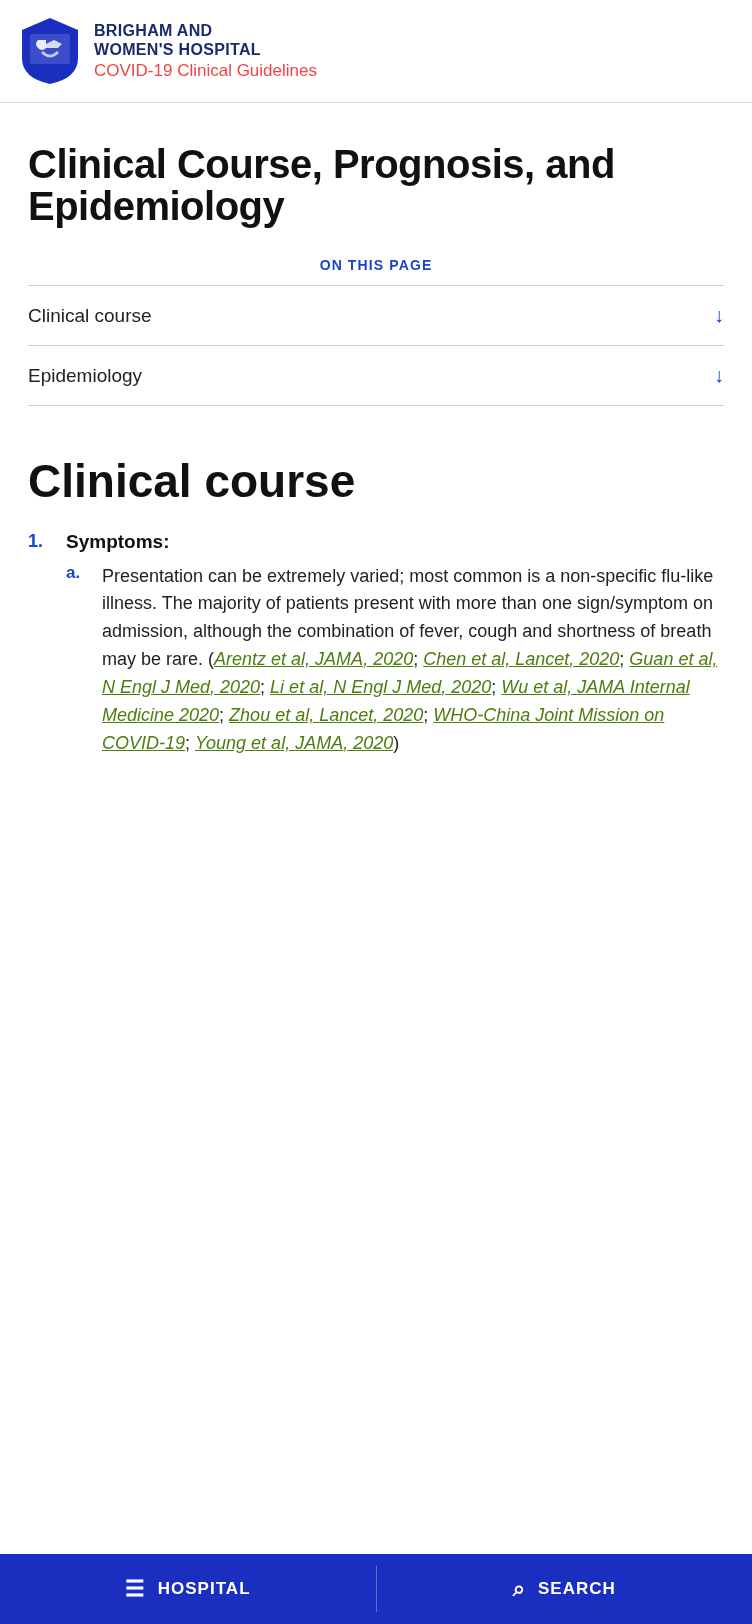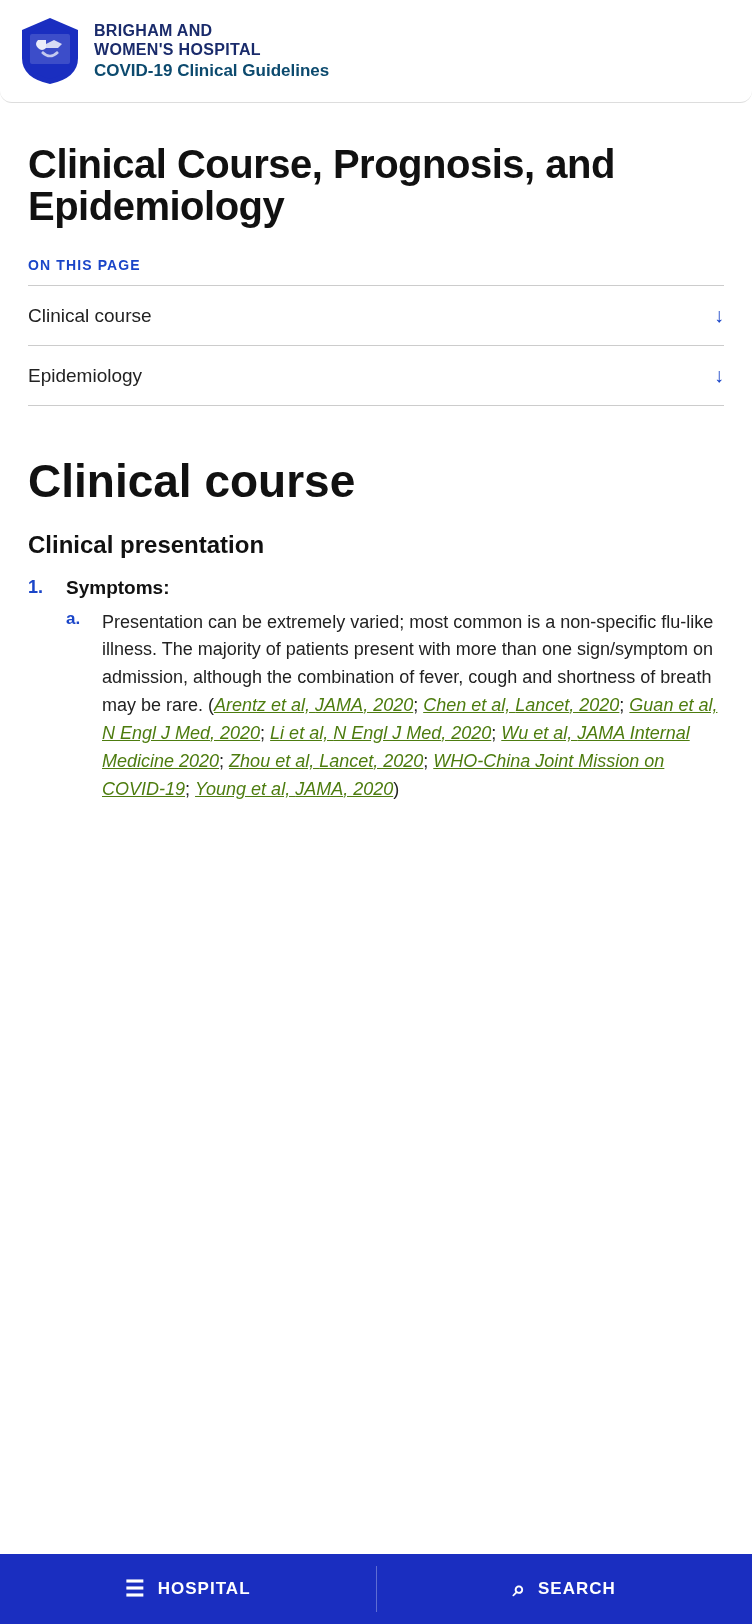--- a/index.html
+++ b/index.html
@@ -19,21 +19,20 @@
       overflow-x: hidden;
     }
 
     
     .header {
       display: flex;
       align-items: center;
       padding: 16px 20px;
       border-bottom: 1px solid #ddd;
       background: #fff;
-      border-radius: 12px;
     }
 
     .header-logo {
       display: flex;
       align-items: center;
       gap: 14px;
     }
 
     .shield-icon-wrap {
       width: 60px;
@@ -50,41 +49,42 @@
       font-size: 16px;
       font-weight: 700;
       color: #1a2b6b;
       line-height: 1.2;
       text-transform: uppercase;
       letter-spacing: 0.02em;
     }
 
     .header-subtitle {
       font-size: 17px;
-      font-weight: 700;
-      color: #0c4a6e;
+      font-weight: 400;
+      color: #ef4444;
       margin-top: 2px;
     }
 
     
     .page-title-section {
       padding: 40px 28px 30px 28px;
     }
 
     .page-title {
       font-size: 40px;
       font-weight: 900;
       line-height: 1.05;
       color: #111;
       letter-spacing: -0.5px;
     }
 
     
     .on-this-page {
       padding: 0 28px 20px 28px;
+      text-align: center;
     }
 
     .on-this-page-label {
       font-size: 14px;
       font-weight: 700;
       color: #1a45c8;
       letter-spacing: 0.08em;
       text-transform: uppercase;
       margin-bottom: 12px;
     }
@@ -285,21 +285,20 @@
 
   <div class="nav-item">
     <span class="nav-item-label">Epidemiology</span>
     <span class="nav-item-arrow">↓</span>
   </div>
 </nav>
 
 <section class="section">
   <h2 class="section-heading">Clinical course</h2>
 
-  <h3 class="subsection-heading">Clinical presentation</h3>
 
   <ol class="numbered-list">
     <li>
       <span class="num-label">1.</span>
       <div>
         <span class="num-text">Symptoms:</span>
         <ol class="alpha-list">
           <li>
             <span class="alpha-label">a.</span>
             <span class="alpha-text">

